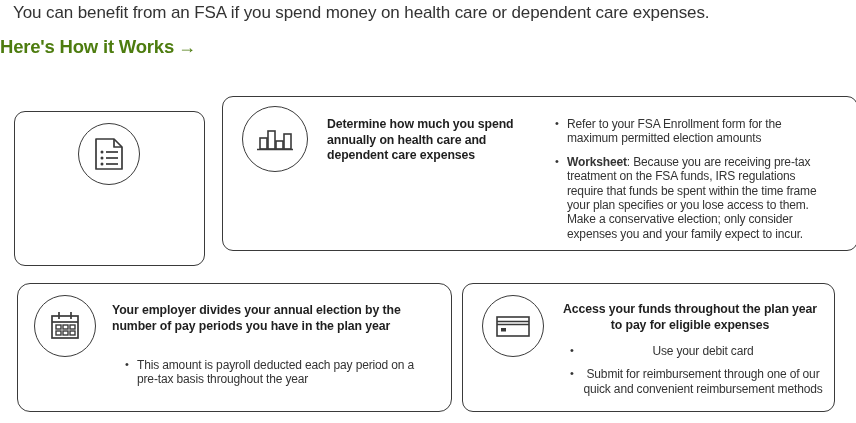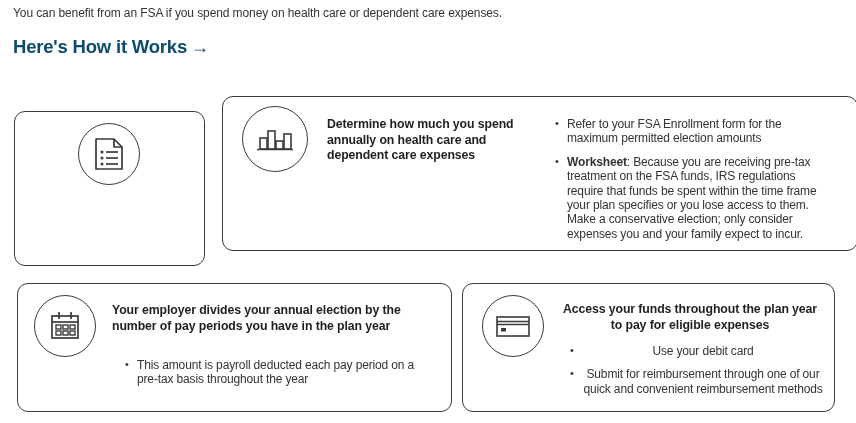--- a/index.html
+++ b/index.html
@@ -10,45 +10,45 @@
     font-family: "Liberation Sans", sans-serif;
     color: #2e2e2e;
     overflow: hidden;
   }
   .page { position: relative; width: 856px; height: 423px; }
 
   .intro {
     position: absolute;
     left: 13px; top: 3px;
     width: 820px;
-    font-size: 12px;
+    font-size: 17px;
     line-height: 20px;
     color: #333333;
     letter-spacing: -0.1px;
   }
   .works-head {
     position: absolute;
-    left: 13px; top: 36px;
+    left: 0; top: 36px;
     font-size: 18.5px;
     font-weight: bold;
-    color: #0c4a6e;
+    color: #4d7c0f;
     letter-spacing: -0.2px;
     white-space: nowrap;
   }
   .works-head .arrow { font-weight: normal; font-size: 18px; padding-left: 4px; }
 
   .card {
     position: absolute;
     border: 1.6px solid #3a3a3a;
     border-radius: 11px;
     background: #ffffff;
   }
   .card-1 { left: 14px;  top: 111px; width: 191px; height: 155px; }
   .card-2 { left: 222px; top: 96px; width: 636px; height: 155px; }
-  .card-3 { left: 17px;  top: 283px; width: 435px; height: 129px; }
+  .card-3 { left: 17px;  top: 283px; width: 435px; height: 129px; border-radius: 13px; }
   .card-4 { left: 462px; top: 283px; width: 373px; height: 129px; text-align: center; }
 
   .icon-circle {
     position: absolute;
     border: 1.4px solid #3a3a3a;
     border-radius: 50%;
     display: flex;
     align-items: center;
     justify-content: center;
   }

